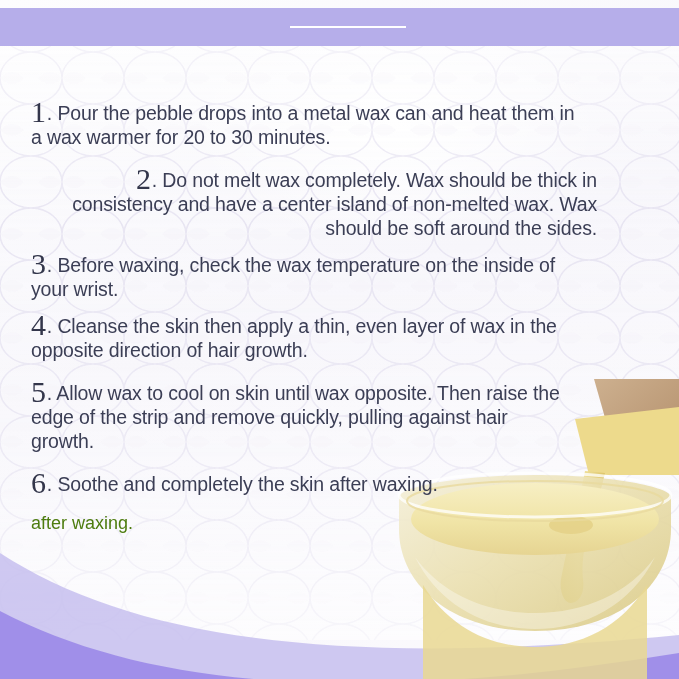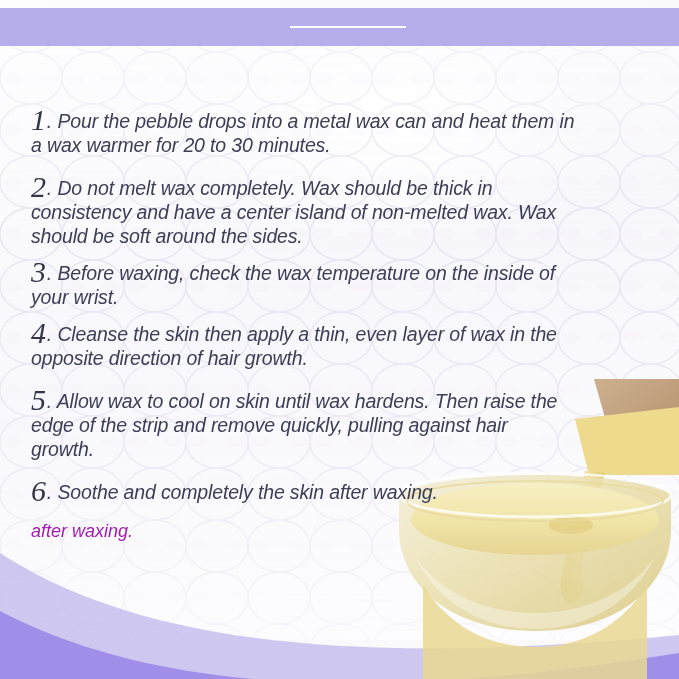--- a/index.html
+++ b/index.html
@@ -89,24 +89,23 @@
     bottom: 0;
     width: 290px;
     height: 300px;
     z-index: 5;
   }
 
   
   .steps {
     position: absolute;
     left: 31px;
-    top: 108px;
+    top: 100px;
     width: 576px;
     z-index: 6;
-    font-style: italic;
   }
   .step {
     margin-bottom: 12px;
     color: #3b3e55;
     font-size: 19.5px;
     line-height: 24px;
     font-family: "Liberation Sans", sans-serif;
     letter-spacing: -0.15px;
     text-indent: 0;
   }
@@ -116,29 +115,29 @@
     line-height: 24px;
     color: #33364b;
     vertical-align: -2px;
     margin-right: 1px;
   }
   .step-body {
     font-size: 19.5px;
   }
   .trailing-note {
     margin-top: 16px;
-    color: #a21caf;
+    color: #4d7c0f;
     font-size: 18px;
     line-height: 22px;
     font-family: "Liberation Sans", sans-serif;
   }
 
   
   .step.s1 { width: 545px; }
-  .step.s2 { width: 566px; margin-top: 18px; }
+  .step.s2 { width: 566px; margin-top: 18px; text-align: right; }
   .step.s3 { width: 530px; margin-top: 9px; }
   .step.s4 { width: 572px; margin-top: 10px; }
   .step.s5 { width: 540px; margin-top: 18px; }
   .step.s6 { width: 560px; margin-top: 18px; }
 </style>
 </head>
 <body>
 
 <div id="page">
 
@@ -235,21 +234,21 @@
       <span class="step-body">Before waxing, check the wax temperature on the inside of your wrist.</span>
     </div>
 
     <div class="step s4">
       <span class="step-num">4</span><span class="step-num-sep">.</span>
       <span class="step-body"> Cleanse the skin then apply a thin, even layer of wax in the opposite direction of hair growth.</span>
     </div>
 
     <div class="step s5">
       <span class="step-num">5</span><span class="step-num-sep">.</span>
-      <span class="step-body">Allow wax to cool on skin until wax hardens. Then raise the edge of the strip and remove quickly, pulling against hair growth.</span>
+      <span class="step-body">Allow wax to cool on skin until wax opposite. Then raise the edge of the strip and remove quickly, pulling against hair growth.</span>
     </div>
 
     <div class="step s6">
       <span class="step-num">6</span><span class="step-num-sep">.</span>
       <span class="step-body">Soothe and completely the skin after waxing.</span>
     </div>
 
     <div class="trailing-note">after waxing.</div>
   </div>
 

